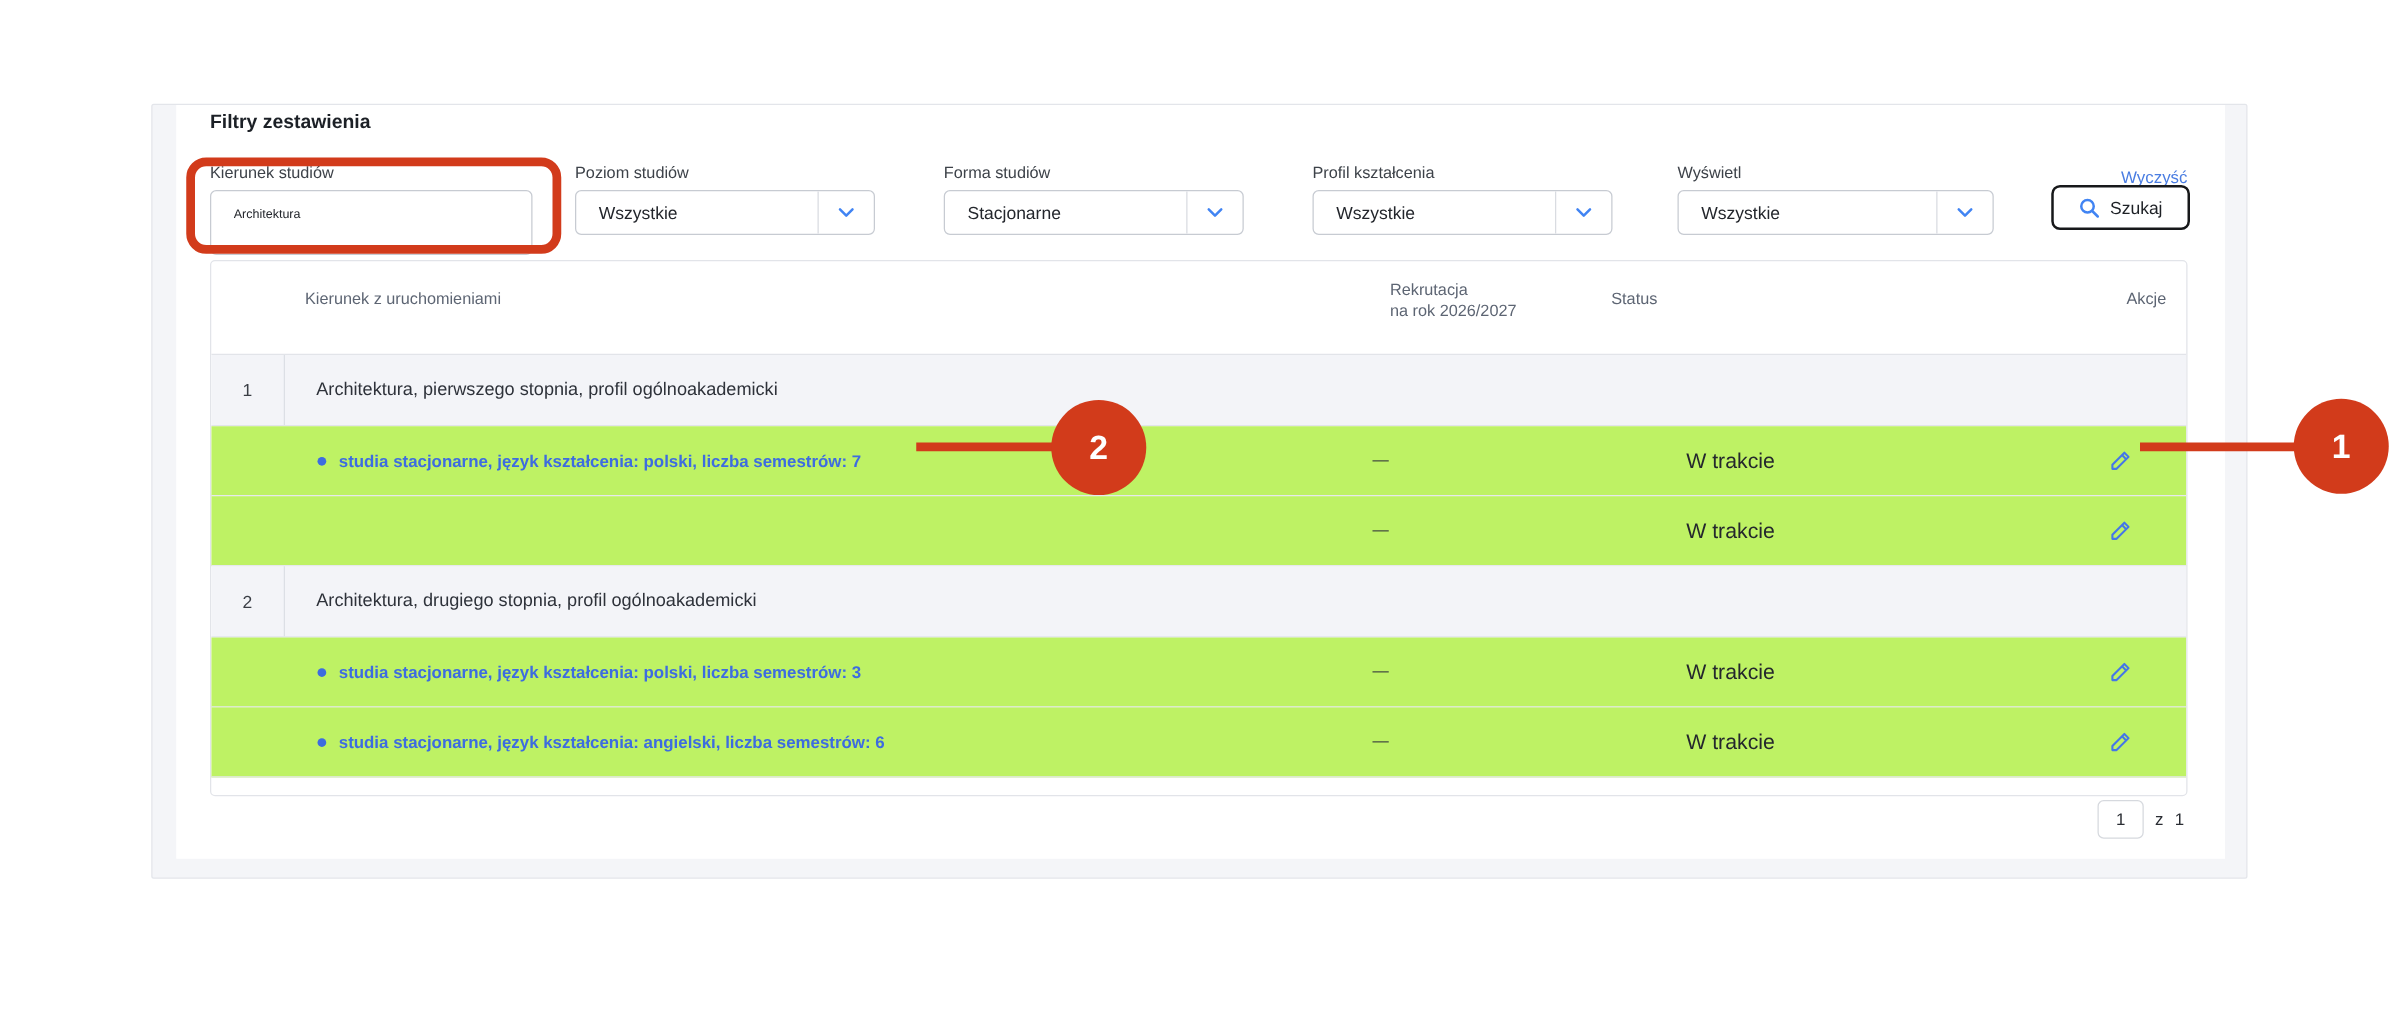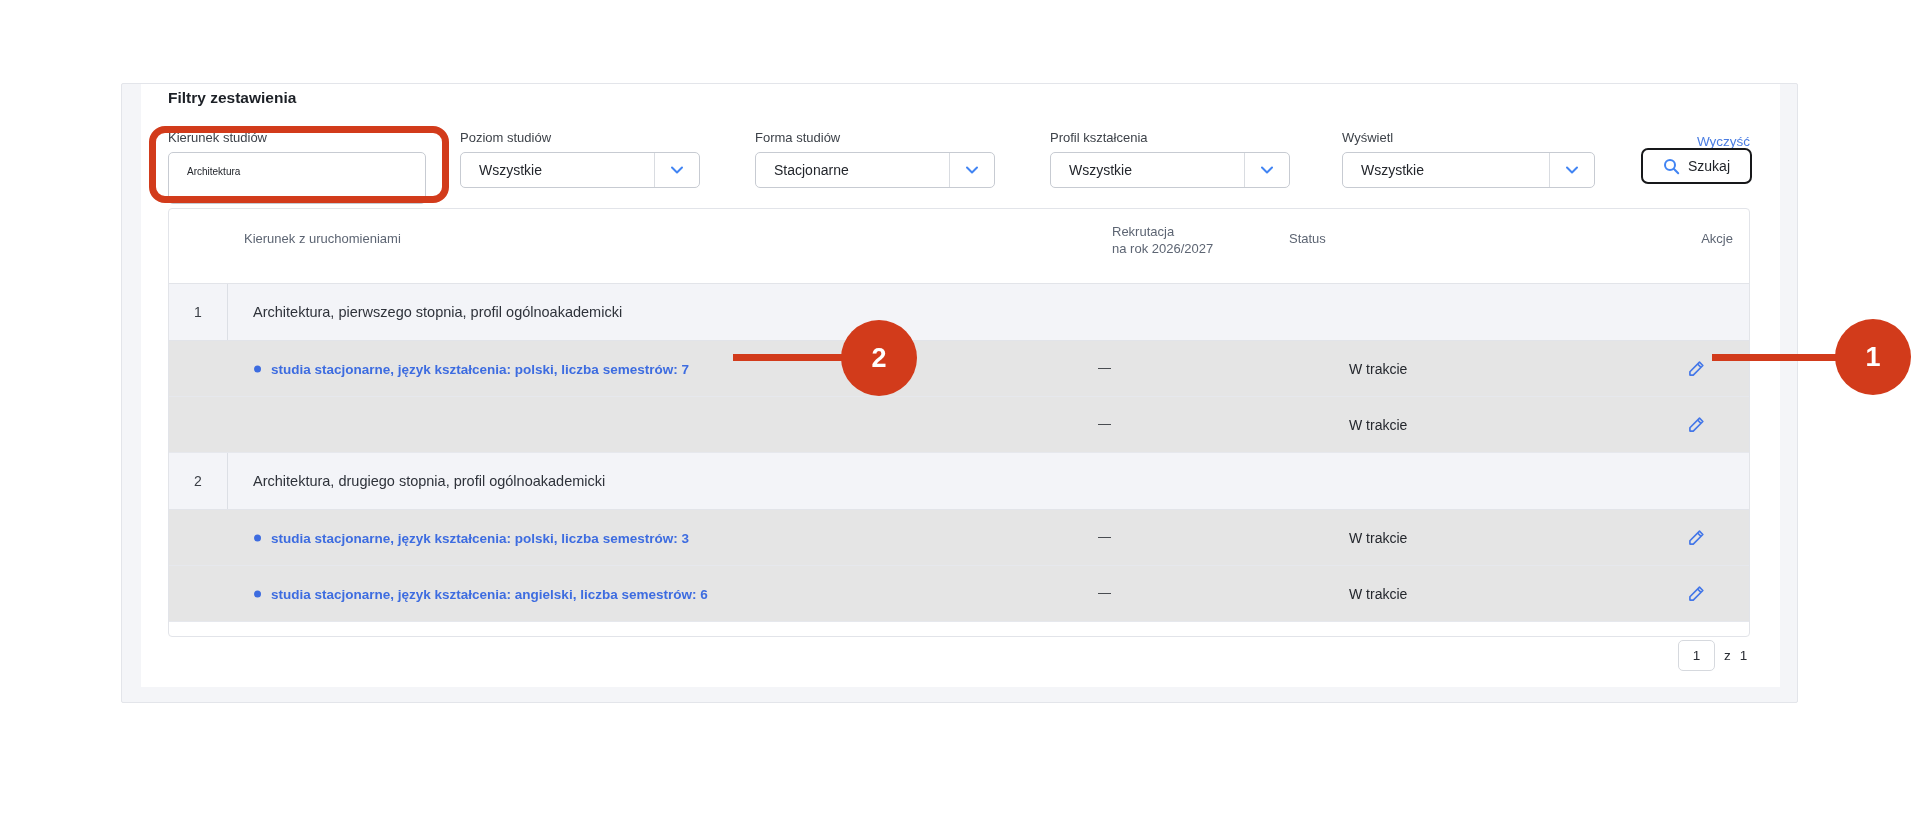--- a/index.html
+++ b/index.html
@@ -30,32 +30,32 @@
 
   .table-box{position:absolute;left:168px;top:196px;width:1582px;height:429px;background:#fff;
     border:1px solid #e2e4e9;border-radius:4px;box-sizing:border-box;overflow:hidden;margin-top:12px;}
   .thead{position:relative;height:75px;border-bottom:1px solid #e2e4e9;box-sizing:border-box;}
   .th{position:absolute;font-size:13px;font-weight:500;color:#5d6573;}
   .th-main{left:75px;top:22px;}
   .th-rekr{left:943px;top:14px;line-height:17px;}
   .th-status{left:1120px;top:22px;}
   .th-akcje{right:16px;top:22px;}
 
-  .row{position:relative;height:56px;border-bottom:1px solid #e6e8ed;box-sizing:border-box;background:#e5e5e5;}
+  .row{position:relative;height:56px;border-bottom:1px solid #e6e8ed;box-sizing:border-box;background:#bef264;}
   .row.group{height:57px;background:#f3f4f8;border-bottom:1px solid #e2e4e9;}
   .cell-num{position:absolute;left:0;top:0;width:58px;height:100%;display:flex;align-items:center;
     justify-content:center;font-size:14px;font-weight:500;color:#3a3e45;}
   .group-vline{position:absolute;left:58px;top:0;bottom:0;width:1px;background:#dcdfe5;}
   .cell-title{position:absolute;left:84px;top:50%;transform:translateY(-50%);font-size:14.5px;color:#2e323a;}
   .cell-link-wrap{position:absolute;left:85px;top:50%;transform:translateY(-50%);
     display:flex;align-items:center;gap:10px;cursor:pointer;}
   .bullet{width:7px;height:7px;border-radius:50%;background:var(--link-blue,#3d6ce0);flex:0 0 auto;}
   .run-link{font-size:13.5px;font-weight:700;color:var(--link-blue,#3d6ce0);white-space:nowrap;}
   .cell-rekr{position:absolute;left:929px;top:50%;transform:translateY(-62%);font-size:13px;color:#33363c;}
-  .cell-status{position:absolute;left:1180px;top:50%;transform:translateY(-50%);font-size:14px;color:#24272d;}
+  .cell-status{position:absolute;left:1180px;top:50%;transform:translateY(-50%);font-size:17px;color:#24272d;}
   .cell-akcje{position:absolute;left:1518px;top:50%;transform:translateY(-50%);width:22px;height:22px;cursor:pointer;}
 
   .page-box{position:absolute;left:1678px;top:640px;width:37px;height:31px;background:#fff;
     border:1px solid #d6d9de;border-radius:5px;box-sizing:border-box;display:flex;align-items:center;
     justify-content:center;font-size:13.5px;color:#2a2d33;}
   .page-of{position:absolute;left:1724px;top:648px;font-size:13.5px;font-weight:500;color:#2a2d33;
     display:flex;gap:9px;}
 
   .ann{z-index:20;}
   .ann-rect{position:absolute;left:149px;top:126px;width:300px;height:77px;box-sizing:border-box;

